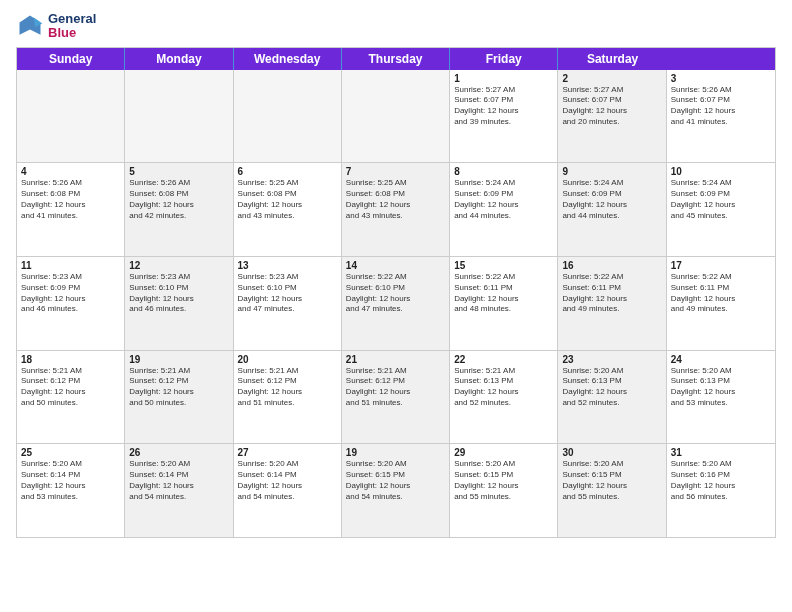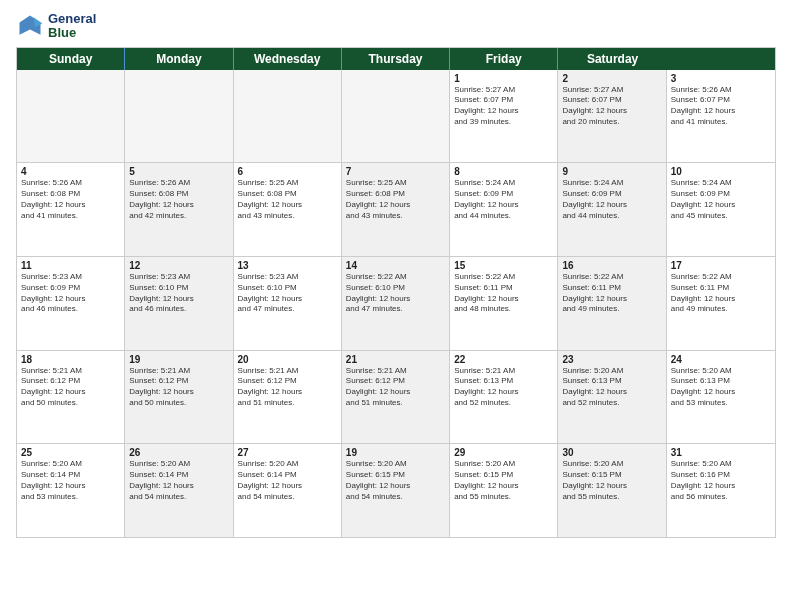--- a/index.html
+++ b/index.html
@@ -28,21 +28,21 @@
       align-items: center;
       gap: 4px;
     }
     .logo-text {
       font-size: 13px;
       font-weight: bold;
       color: #1a3a6c;
       line-height: 1.1;
     }
     .logo-text span {
-      color: #14532d;
+      color: #be185d;
     }
     .logo-icon {
       width: 28px;
       height: 28px;
     }
     .title-block {
       text-align: right;
     }
     .main-title {
       font-size: 32px;
@@ -57,21 +57,21 @@
     }
     .calendar {
       flex: 1;
       display: flex;
       flex-direction: column;
       border: 1px solid #ccc;
     }
     .cal-header-row {
       display: grid;
       grid-template-columns: repeat(7, 1fr);
-      background: #14532d;
+      background: #6d28d9;
     }
     .cal-header-cell {
       color: #fff;
       font-size: 12px;
       font-weight: bold;
       text-align: center;
       padding: 4px 2px;
       border-right: 1px solid #4a92d8;
     }
     .cal-header-cell:last-child { border-right: none; }

